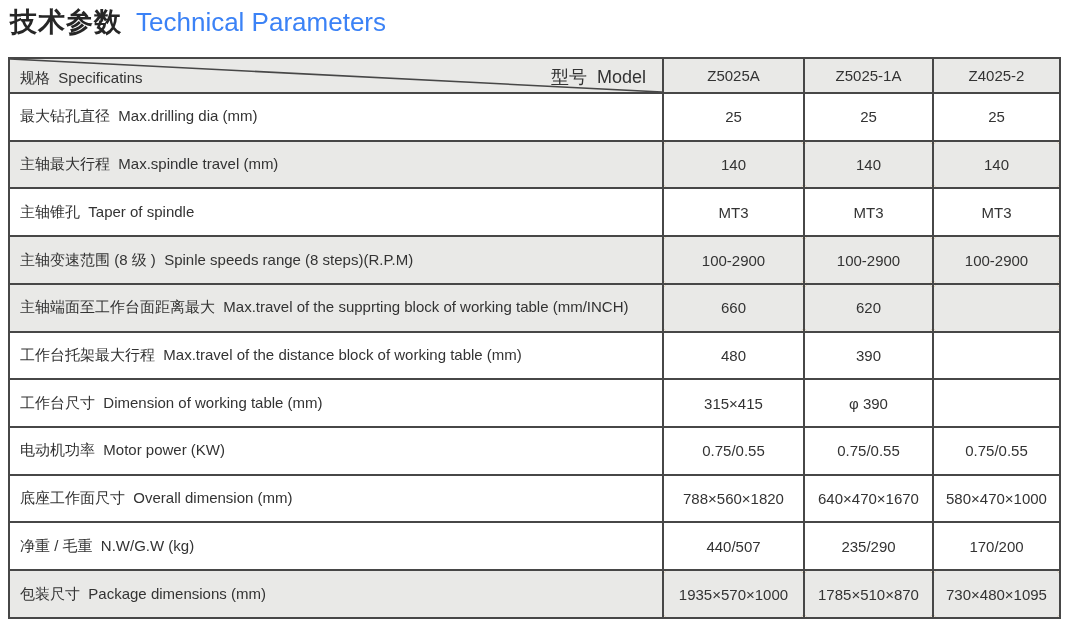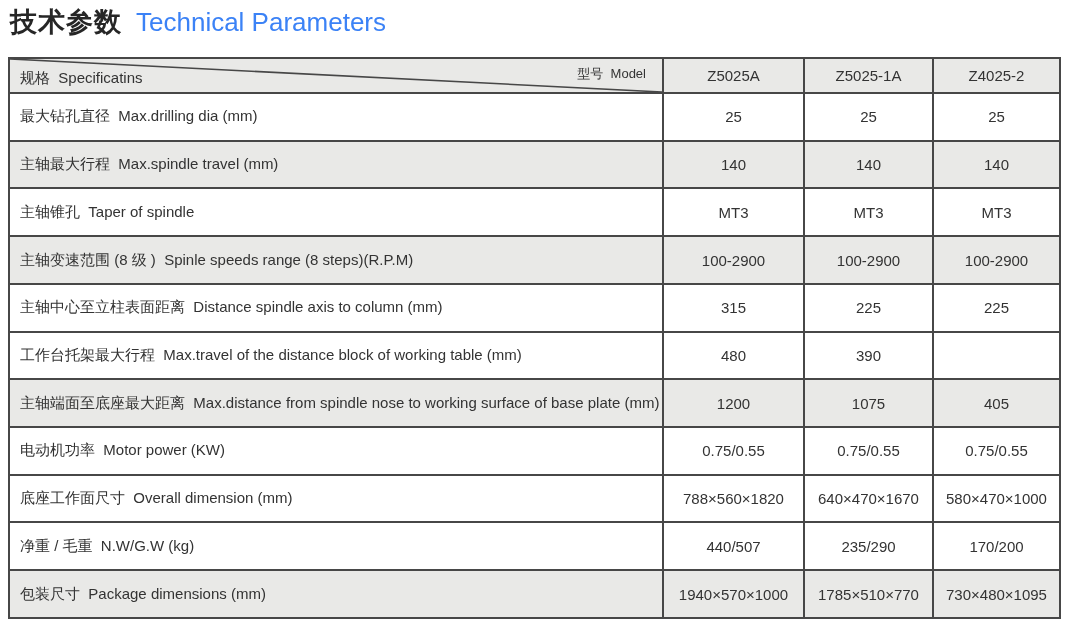--- a/index.html
+++ b/index.html
@@ -40,34 +40,34 @@
     position: relative; font-weight: normal; text-align: left;
     padding: 0;
   }
   .spec-label {
     position: absolute; left: 10px; bottom: 4px;
     font-size: 15px; color: #333;
     white-space: pre; z-index: 2;
   }
   .model-label {
     position: absolute; right: 16px; top: 6px;
-    font-size: 13px; color: #333;
+    font-size: 18px; color: #333;
     white-space: pre; z-index: 2;
   }
   .diag {
     position: absolute; left: 0; top: 0;
     width: 100%; height: 100%; display: block; z-index: 1;
   }
   th.hdr-model { font-weight: normal; text-align: center; font-size: 15px; color: #333; }
 
   td.label-cell {
     text-align: left; padding-left: 10px; 
     white-space: pre; color: #333;
   }
-  td.value-cell { text-align: center; color: #333; }
+  td.value-cell { text-align: center; color: #333; border-radius: 6px; }
 </style>
 </head>
 <body>
 
 <div class="page">
 
   <div class="title-bar">
     <span class="title-zh">技术参数</span>
     <span class="title-en">Technical Parameters</span>
   </div>
@@ -111,37 +111,37 @@
           <td class="value-cell">MT3</td>
           <td class="value-cell">MT3</td>
           <td class="value-cell">MT3</td>
         </tr>
         <tr class="shaded">
           <td class="label-cell">主轴变速范围 (8 级 )  Spinle speeds range (8 steps)(R.P.M)</td>
           <td class="value-cell">100-2900</td>
           <td class="value-cell">100-2900</td>
           <td class="value-cell">100-2900</td>
         </tr>
-        <tr>
-          <td class="label-cell">主轴中心至立柱表面距离  Distance spindle axis to column (mm)</td>
-          <td class="value-cell">315</td>
-          <td class="value-cell">225</td>
-          <td class="value-cell">225</td>
+        <tr class="shaded">
+          <td class="label-cell">主轴端面至工作台面距离最大  Max.travel of the supprting block of working table (mm/INCH)</td>
+          <td class="value-cell">660</td>
+          <td class="value-cell">620</td>
+          <td class="value-cell"></td>
         </tr>
         <tr>
           <td class="label-cell">工作台托架最大行程  Max.travel of the distance block of working table (mm)</td>
           <td class="value-cell">480</td>
           <td class="value-cell">390</td>
           <td class="value-cell"></td>
         </tr>
-        <tr class="shaded">
-          <td class="label-cell">主轴端面至底座最大距离  Max.distance from spindle nose to working surface of base plate (mm)</td>
-          <td class="value-cell">1200</td>
-          <td class="value-cell">1075</td>
-          <td class="value-cell">405</td>
+        <tr>
+          <td class="label-cell">工作台尺寸  Dimension of working table (mm)</td>
+          <td class="value-cell">315×415</td>
+          <td class="value-cell">φ 390</td>
+          <td class="value-cell"></td>
         </tr>
         <tr>
           <td class="label-cell">电动机功率  Motor power (KW)</td>
           <td class="value-cell">0.75/0.55</td>
           <td class="value-cell">0.75/0.55</td>
           <td class="value-cell">0.75/0.55</td>
         </tr>
         <tr>
           <td class="label-cell">底座工作面尺寸  Overall dimension (mm)</td>
           <td class="value-cell">788×560×1820</td>
@@ -149,20 +149,20 @@
           <td class="value-cell">580×470×1000</td>
         </tr>
         <tr>
           <td class="label-cell">净重 / 毛重  N.W/G.W (kg)</td>
           <td class="value-cell">440/507</td>
           <td class="value-cell">235/290</td>
           <td class="value-cell">170/200</td>
         </tr>
         <tr class="shaded">
           <td class="label-cell">包装尺寸  Package dimensions (mm)</td>
-          <td class="value-cell">1940×570×1000</td>
-          <td class="value-cell">1785×510×770</td>
+          <td class="value-cell">1935×570×1000</td>
+          <td class="value-cell">1785×510×870</td>
           <td class="value-cell">730×480×1095</td>
         </tr>
       </tbody>
   </table>
 
 </div>
 
 </body></html>

